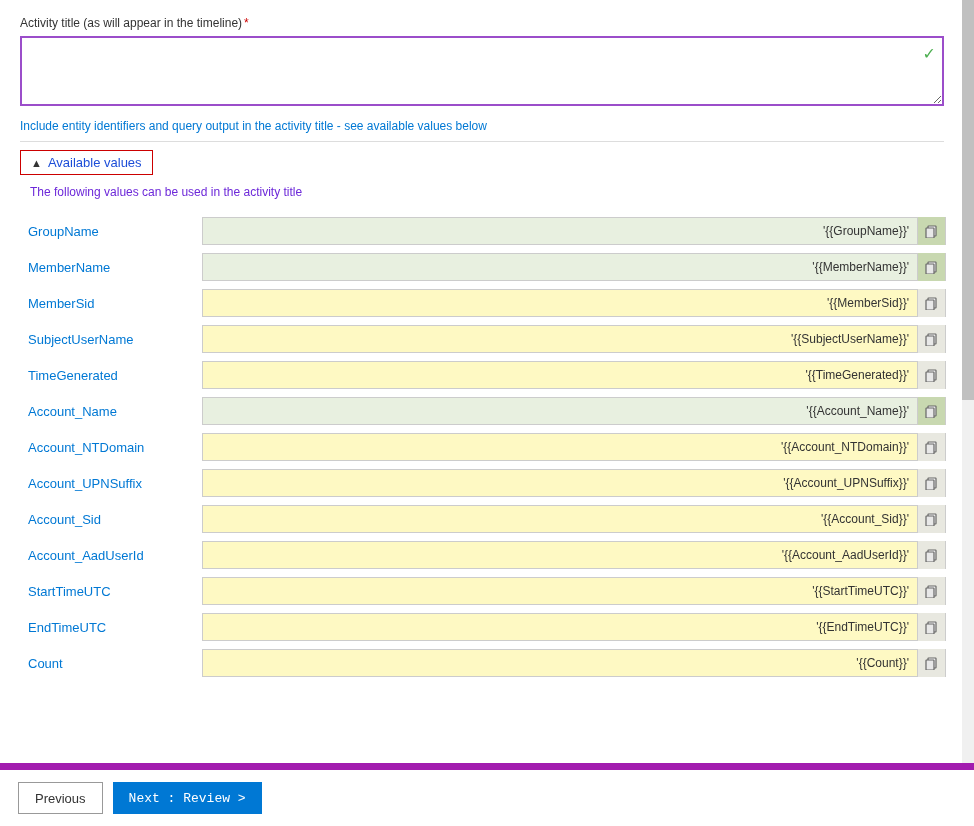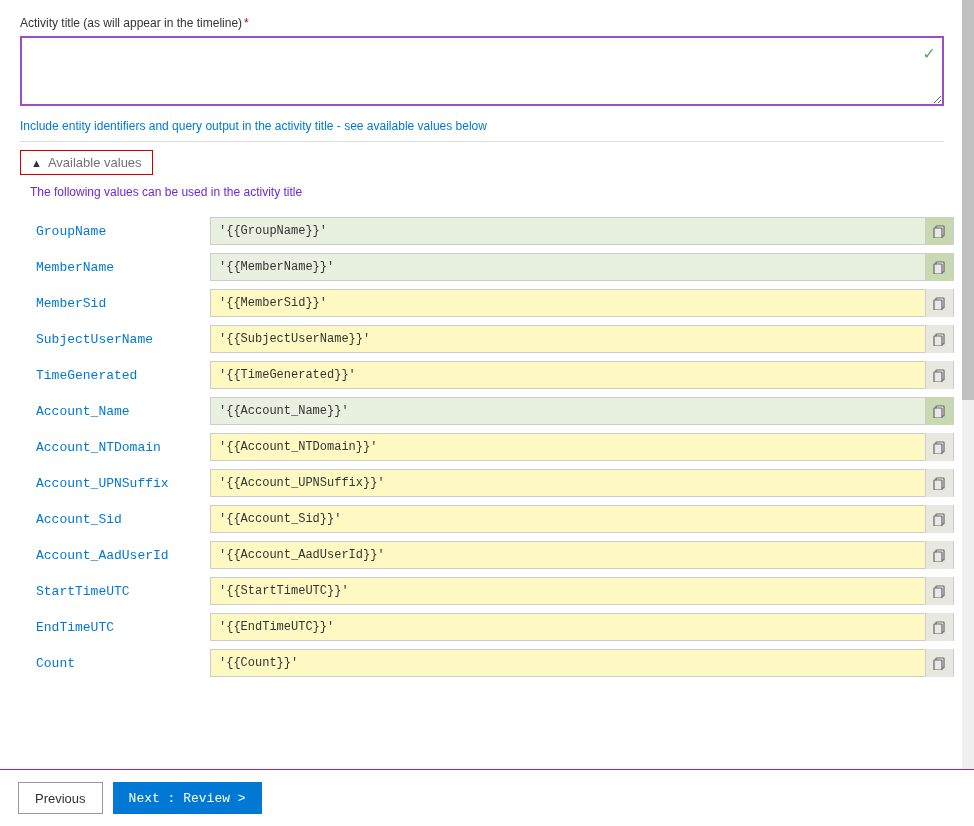--- a/index.html
+++ b/index.html
@@ -67,50 +67,50 @@
       background: #fff;
       margin-bottom: 10px;
       gap: 6px;
     }
     .available-values-toggle .chevron {
       font-size: 11px;
       color: #333;
     }
     .available-values-toggle .toggle-label {
       font-size: 13px;
-      color: #737373;
+      color: #1d4ed8;
       font-weight: 400;
     }
     .values-description {
       font-size: 12px;
       color: #6d28d9;
       margin-left: 10px;
       margin-bottom: 14px;
     }
     .values-table {
       width: 100%;
       border-collapse: collapse;
-      margin-left: 10px;
-      font-family: Liberation Mono, monospace;
+      margin-left: 2px;
     }
     .values-table tr {
       height: 36px;
     }
     .values-table td {
       padding: 4px 6px;
       vertical-align: middle;
     }
     .values-table td.name-col {
       width: 180px;
       color: #0078d4;
       font-size: 13px;
       cursor: pointer;
     }
     .values-table td.value-col {
       padding: 2px 0;
+      text-align: right;
     }
     .value-field-wrapper {
       display: flex;
       align-items: center;
       border: 1px solid #ccc;
       background: #fef9c3;
       height: 28px;
       padding: 0;
     }
     .value-field-wrapper.highlighted {
@@ -137,21 +137,21 @@
       flex-shrink: 0;
     }
     .copy-btn.highlighted {
       background: #c8d8b0;
     }
     .footer-nav {
       position: fixed;
       bottom: 0;
       left: 0;
       width: 974px;
-      border-top: 1px solid #a21caf;
+      border-top: 7px solid #a21caf;
       background: #fff;
       padding: 12px 18px;
       display: flex;
       align-items: center;
       gap: 10px;
       z-index: 100;
     }
     .btn-previous {
       border: 1px solid #999;
       background: #fff;

